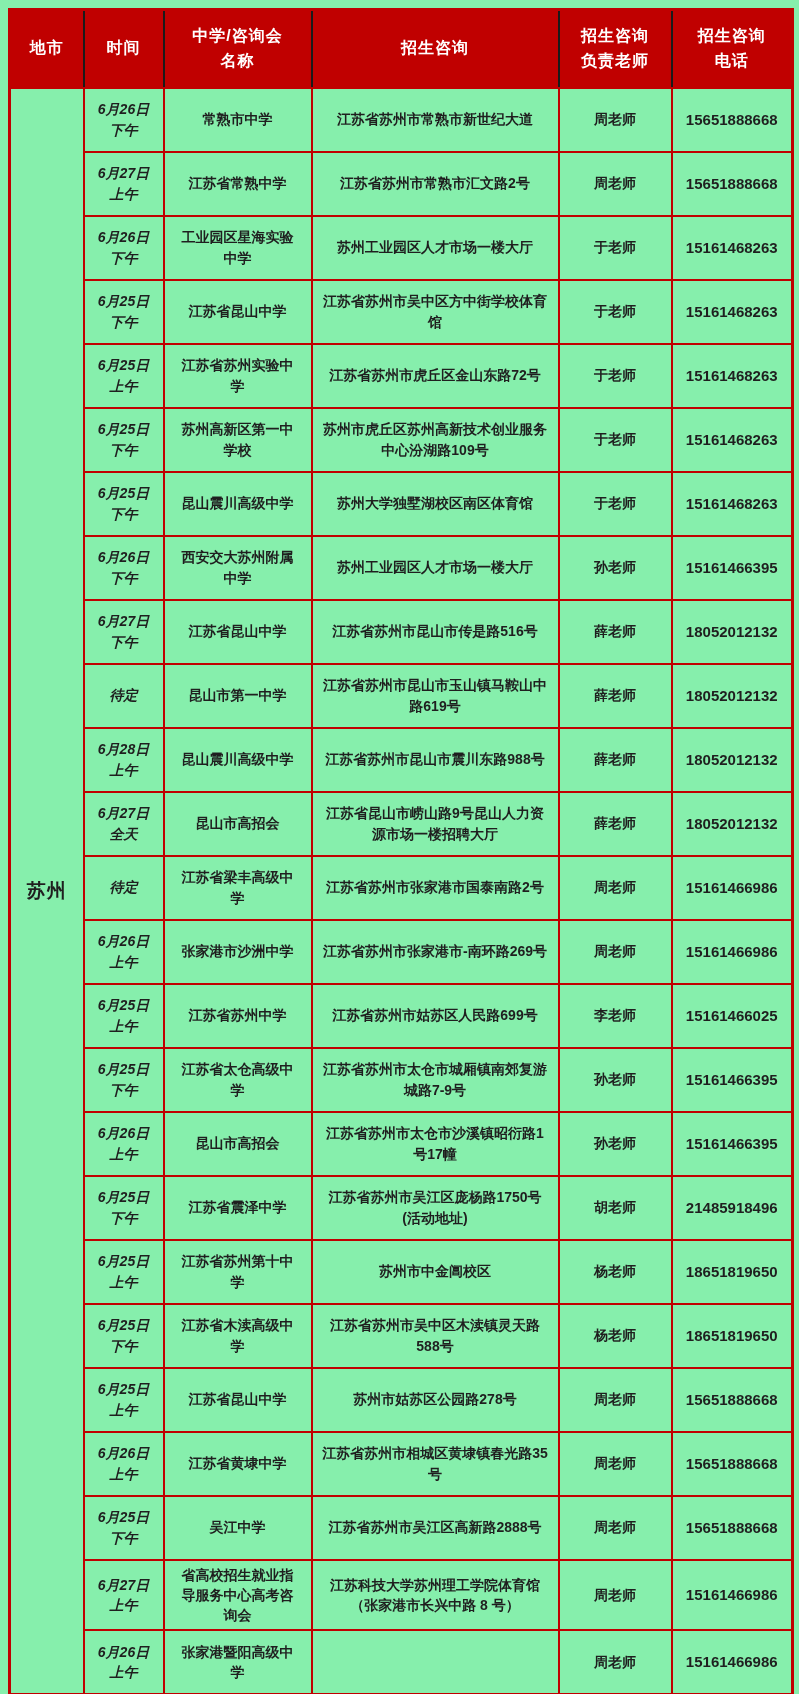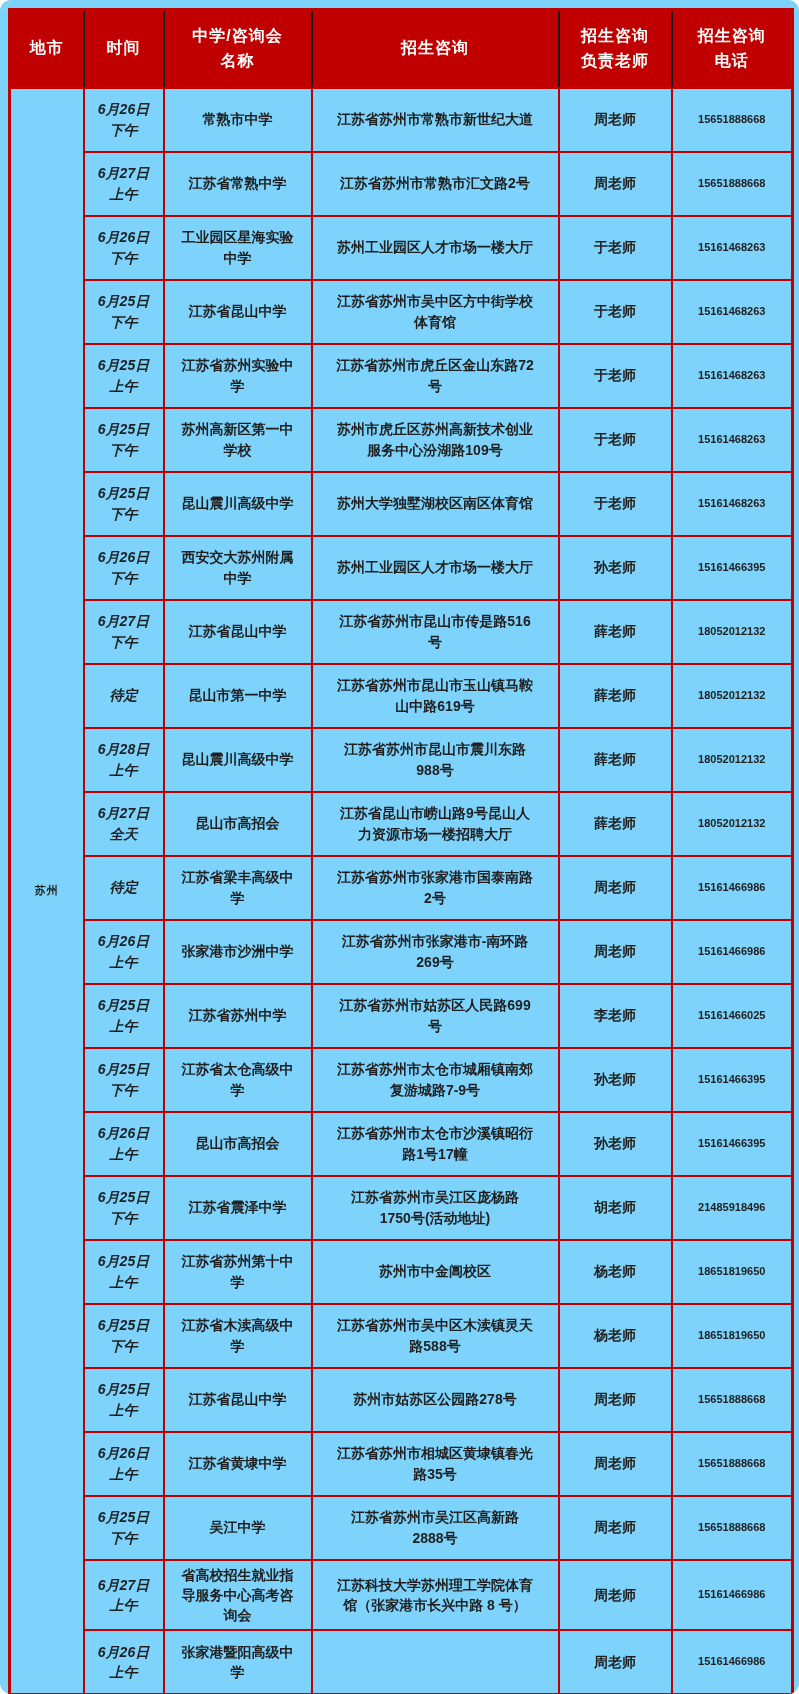--- a/index.html
+++ b/index.html
@@ -3,24 +3,23 @@
 <meta charset="utf-8">
 <style>
   * { margin: 0; padding: 0; box-sizing: border-box; }
   html, body {
     background: #ffffff;
     font-family: "Liberation Sans", "DejaVu Sans", sans-serif;
   }
   .page {
     width: 799px;
     height: 1694px;
-    background: #7dd3fc;
+    background: #86efac;
     padding: 8px;
     overflow: hidden;
-    border-radius: 11px;
   }
   table.schedule {
     border-collapse: collapse;
     table-layout: fixed;
     width: 783px;
     border: 3px solid var(--grid, #c00000);
   }
   th, td {
     border: 2px solid var(--grid, #c00000);
     text-align: center;
@@ -42,28 +41,28 @@
   thead th:not(:last-child) { border-right: 2px solid var(--header-divider, #1a1a1a); }
   tbody td {
     color: var(--body-text, #1f1f1f);
     font-size: 14px;
     font-weight: bold;
     height: 64px;
     line-height: 1.45;
     padding: 4px 2px;
   }
   td.c-city {
-    font-size: 11px;
+    font-size: 19px;
     letter-spacing: 1px;
   }
   td.c-time { white-space: pre-line; font-style: italic; }
   td.c-name { padding: 4px 12px; }
-  td.c-addr { padding: 4px 23px; }
+  td.c-addr { padding: 4px 8px; }
   td.c-phone {
-    font-size: 11px;
+    font-size: 15px;
     letter-spacing: 0px;
   }
 </style>
 </head>
 <body>
 
 <div class="page">
   <table class="schedule">
     <colgroup>
       <col style="width:74px">

